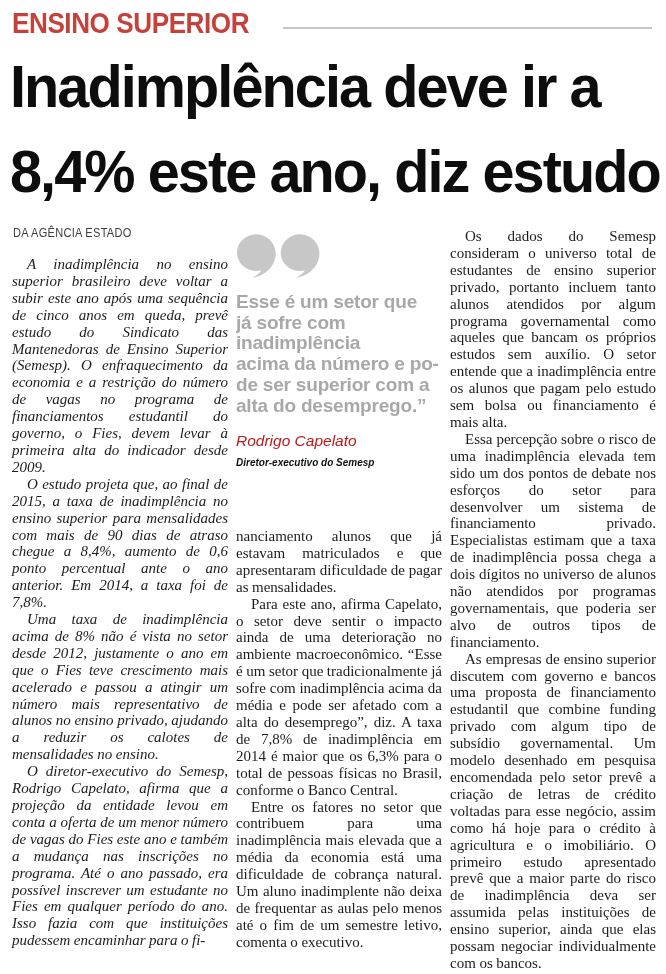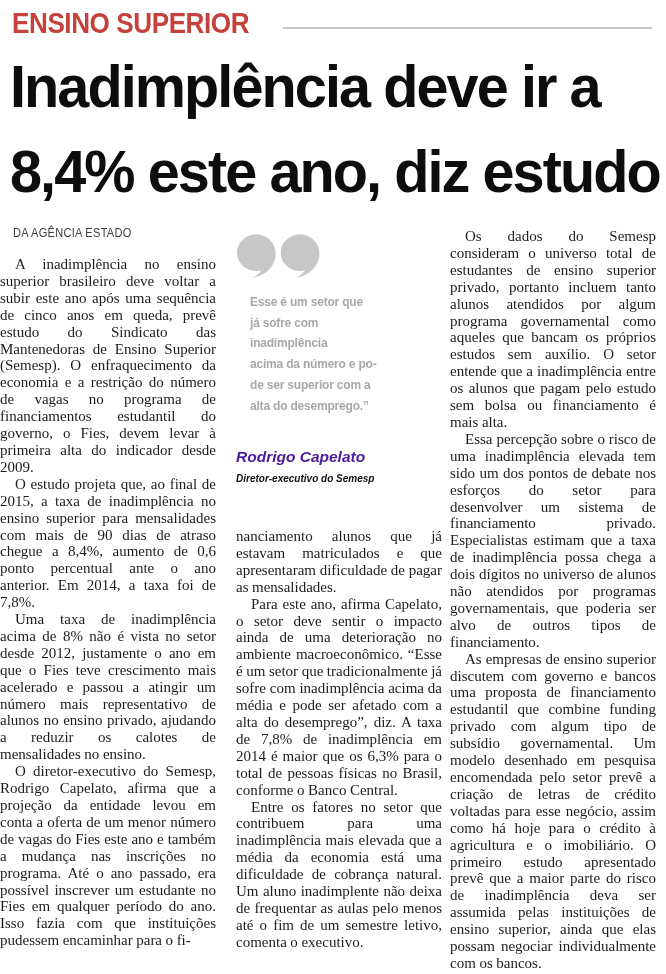--- a/index.html
+++ b/index.html
@@ -37,45 +37,45 @@
   .byline{
     position:absolute;top:227px;left:13px;
     font-family:"Liberation Sans", sans-serif;
     font-size:12px;line-height:12px;font-weight:400;
     letter-spacing:0.3px;color:#3d3d3d;
     transform:scaleX(0.92);transform-origin:0 0;
     white-space:nowrap;
   }
   
   .col{position:absolute;color:#1c1c1c;}
-  .col1{left:0;top:256px;width:216px;}
+  .col1{left:12px;top:256px;width:216px;font-style:italic;}
   .col2{left:236px;top:228px;width:206px;}
   .col3{left:450px;top:228px;width:206px;}
   .para{
     margin:0;
     font-size:15px;line-height:16.9px;
     text-align:justify;
     word-spacing:-0.2px;
   }
   .para.indent{text-indent:15px;}
   
   .quote-block{height:300px;overflow:hidden;}
   .quote-marks{display:block;margin:5px 0 0 1px;}
   .quote-lines{
     margin-top:11px;
     font-family:"Liberation Sans", sans-serif;
-    font-weight:700;font-size:12px;line-height:20.7px;
-    letter-spacing:-0.2px;color:#a8a8a8;margin-left:14px;
+    font-weight:700;font-size:19px;line-height:20.7px;
+    letter-spacing:-0.2px;color:#a8a8a8;
   }
   .quote-line{white-space:nowrap;}
   .quote-author{
-    margin-top:33px;
+    margin-top:17px;
     font-family:"Liberation Sans", sans-serif;
-    font-weight:700;font-style:italic;
-    font-size:15.5px;line-height:16px;color:#4c1d95;
+    font-weight:400;font-style:italic;
+    font-size:15.5px;line-height:16px;color:#b91c1c;
   }
   .quote-role{
     margin-top:7px;
     font-family:"Liberation Sans", sans-serif;
     font-weight:700;font-style:italic;
     font-size:10px;line-height:13px;color:#111111;
   }
 </style>
 </head>
 <body>

